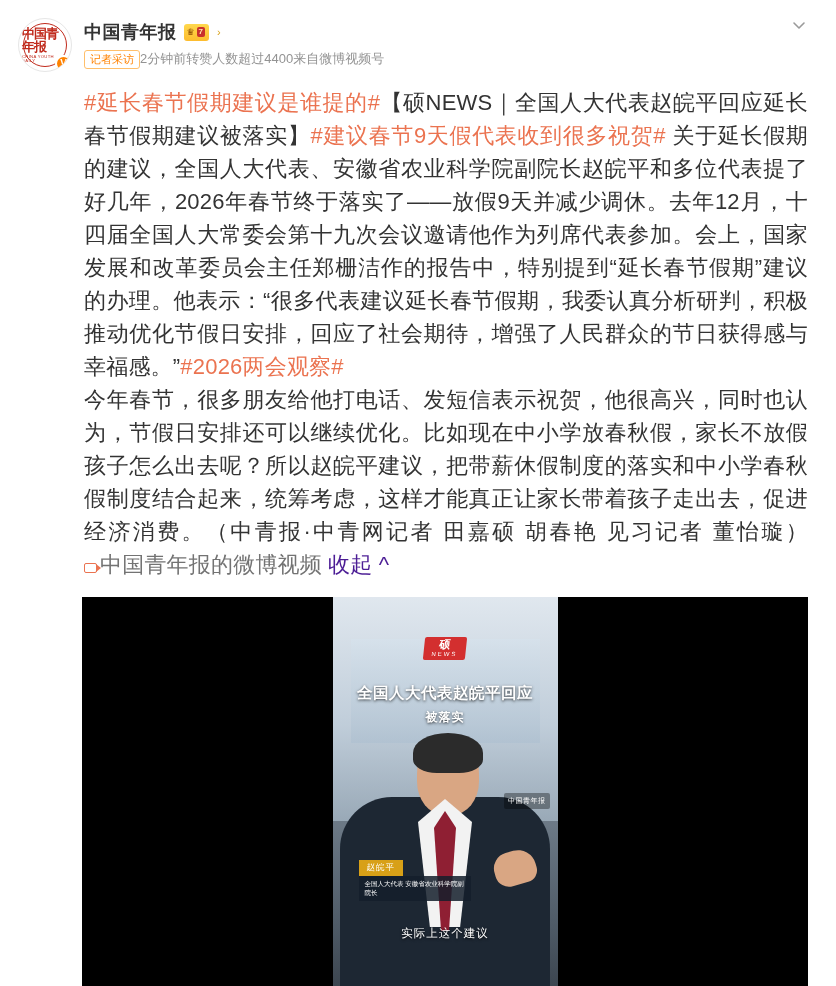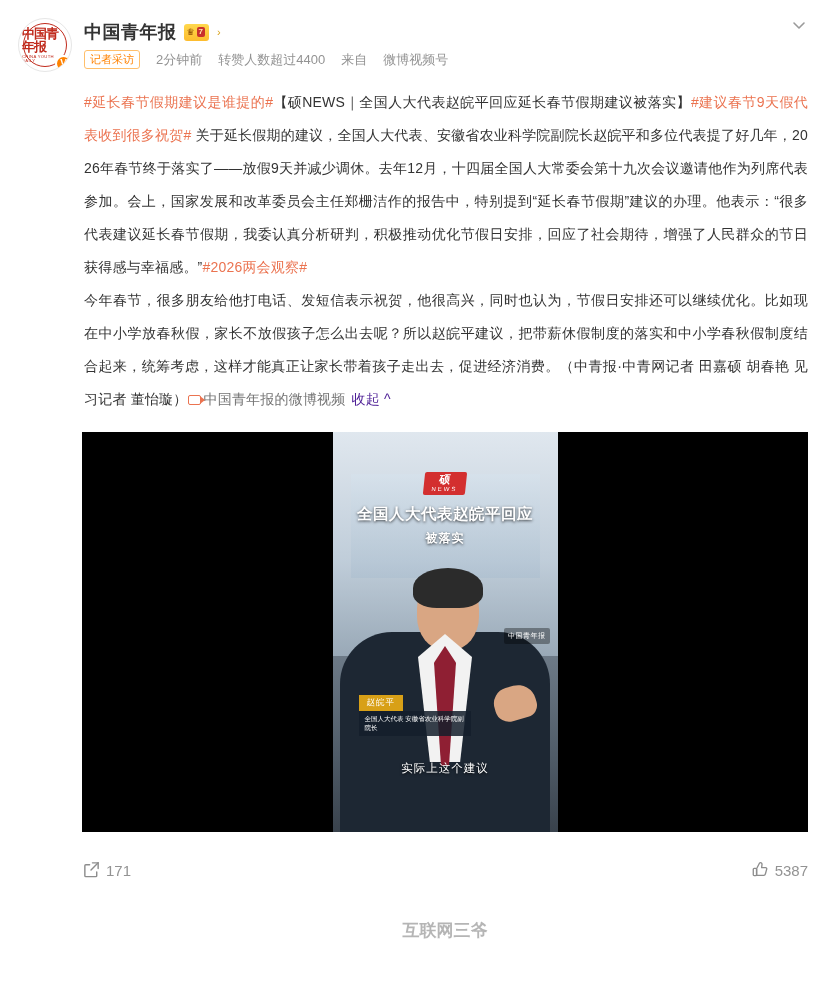--- a/index.html
+++ b/index.html
@@ -119,22 +119,21 @@
     border-radius: 2px;
     line-height: 1;
   }
   .vip-chevron {
     color: #d8a21a;
     font-size: 11px;
     margin-left: 1px;
   }
   .sub-row {
     display: flex;
-    align-items: center;
-    gap: 16px;
+    gap: 0;
     margin-top: 6px;
     font-size: 13px;
     color: #939393;
     flex-wrap: wrap;
   }
   .tag-chip {
     border: 1px solid #ffbf6b;
     color: #ff8200;
     border-radius: 3px;
     font-size: 11px;
@@ -153,21 +152,21 @@
     font-size: 15px;
     display: flex;
     align-items: center;
     justify-content: center;
     cursor: pointer;
   }
 
   
   .post-body {
     padding: 14px 28px 0 84px;
-    font-size: 14px;
+    font-size: 22px;
     line-height: 33px;
     color: #333;
     letter-spacing: 0.2px;
     text-align: justify;
     word-break: break-all;
   }
   .post-body .topic { color: #eb7350; }
   .para + .para { margin-top: 0; }
 
   .video-ref {
@@ -252,21 +251,21 @@
     letter-spacing: 1px;
     transform: skewX(-6deg);
   }
   .news-logo small {
     display: block;
     font-size: 6px;
     letter-spacing: 2px;
     font-weight: normal;
   }
   .t-line1 {
-    margin-top: 9px;
+    margin-top: 23px;
     color: #fff;
     font-size: 15.5px;
     font-weight: bold;
     text-shadow: 0 1px 3px rgba(0,0,0,.75);
     letter-spacing: .5px;
   }
   .t-line2 {
     margin-top: 4px;
     display: inline-block;
     background: #ffd400;

